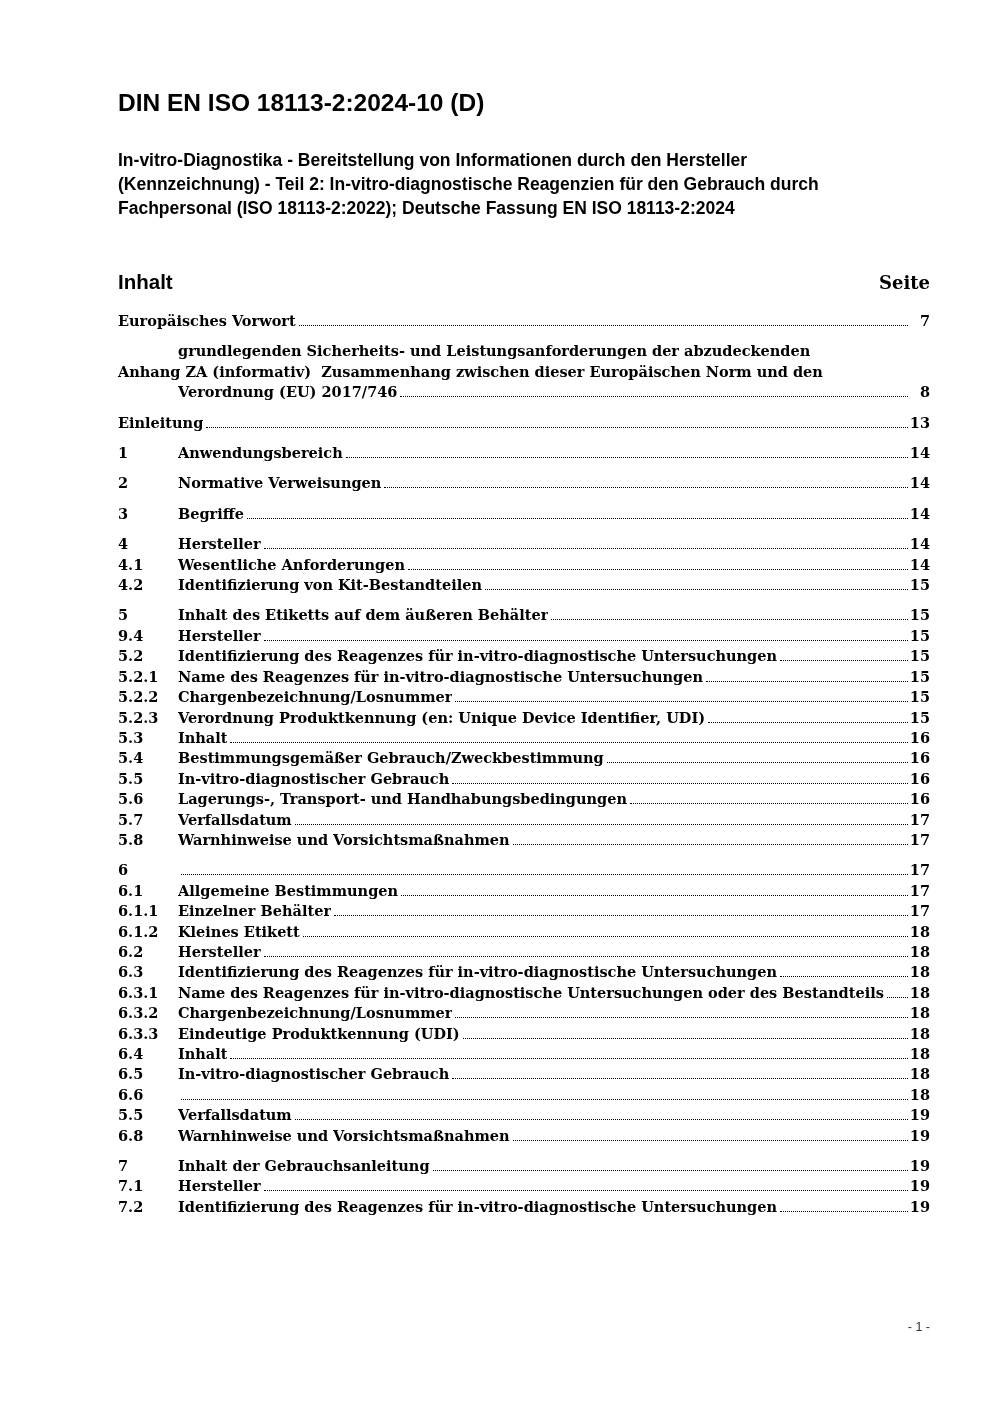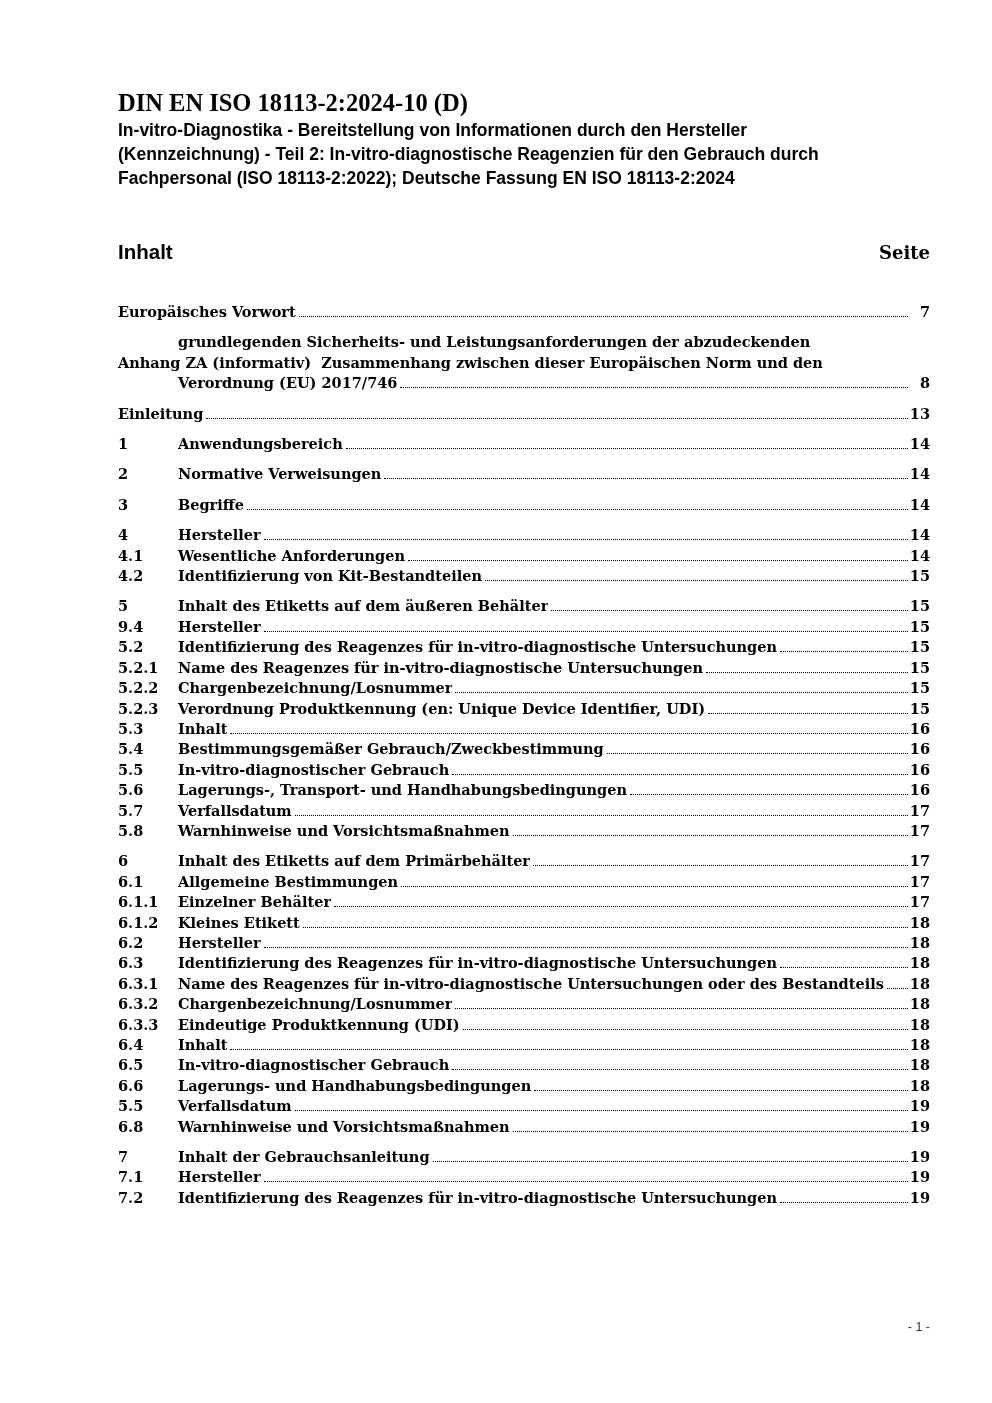--- a/index.html
+++ b/index.html
@@ -5,40 +5,41 @@
   * { margin:0; padding:0; box-sizing:border-box; }
   html, body { background:#ffffff; }
   body {
     width:992px; height:1403px; position:relative;
     font-family:"DejaVu Serif", serif; color:#000;
     overflow:hidden;
   }
   .page { padding:88px 62px 0 118px; }
 
   .doc-id {
-    font-family:Liberation Serif, serif;
+    font-family:Liberation Sans, sans-serif;
     font-weight:bold; font-size:24.5px; line-height:30px;
   }
   .subtitle {
+    margin-top:30px;
     font-family:"Liberation Sans", sans-serif;
     font-weight:bold; font-size:17.5px; line-height:24px;
   }
 
   .toc-header {
     margin-top:50px;
     display:flex; justify-content:space-between; align-items:baseline;
   }
   .toc-heading {
     font-family:"Liberation Sans", sans-serif;
     font-weight:bold; font-size:20.5px;
   }
   .page-label { font-weight:bold; font-size:18px; }
 
   #toc-entries {
-    margin-top:38px;
+    margin-top:17px;
     font-size:14.5px; font-weight:bold; line-height:20.4px;
   }
   .toc-entry.gap { margin-top:10px; }
   .toc-line { display:flex; align-items:baseline; }
   .toc-line.ind { padding-left:60px; }
   .toc-pre { white-space:pre-wrap; }
   .toc-pre.ind { padding-left:60px; }
   .num { flex:0 0 60px; }
   .ttl { white-space:pre; flex:0 1 auto; overflow:hidden; }
   .dots {
@@ -236,21 +237,20 @@
         <div class="toc-line">
           <span class="num">5.8</span>
           <span class="ttl">Warnhinweise und Vorsichtsmaßnahmen</span>
           <span class="dots"></span>
           <span class="pg">17</span>
         </div>
       </div>
       <div class="toc-entry gap">
         <div class="toc-line">
           <span class="num">6</span>
-          <span class="ttl">Inhalt des Etiketts auf dem Primärbehälter</span>
           <span class="dots"></span>
           <span class="pg">17</span>
         </div>
       </div>
       <div class="toc-entry">
         <div class="toc-line">
           <span class="num">6.1</span>
           <span class="ttl">Allgemeine Bestimmungen</span>
           <span class="dots"></span>
           <span class="pg">17</span>
@@ -324,21 +324,20 @@
         <div class="toc-line">
           <span class="num">6.5</span>
           <span class="ttl">In-vitro-diagnostischer Gebrauch</span>
           <span class="dots"></span>
           <span class="pg">18</span>
         </div>
       </div>
       <div class="toc-entry">
         <div class="toc-line">
           <span class="num">6.6</span>
-          <span class="ttl">Lagerungs- und Handhabungsbedingungen</span>
           <span class="dots"></span>
           <span class="pg">18</span>
         </div>
       </div>
       <div class="toc-entry">
         <div class="toc-line">
           <span class="num">5.5</span>
           <span class="ttl">Verfallsdatum</span>
           <span class="dots"></span>
           <span class="pg">19</span>

